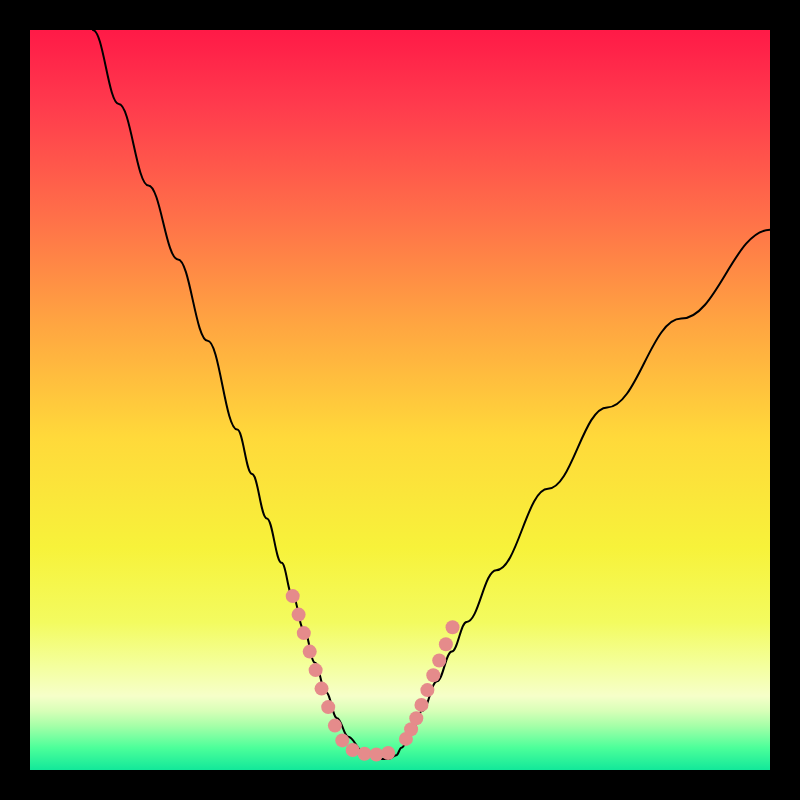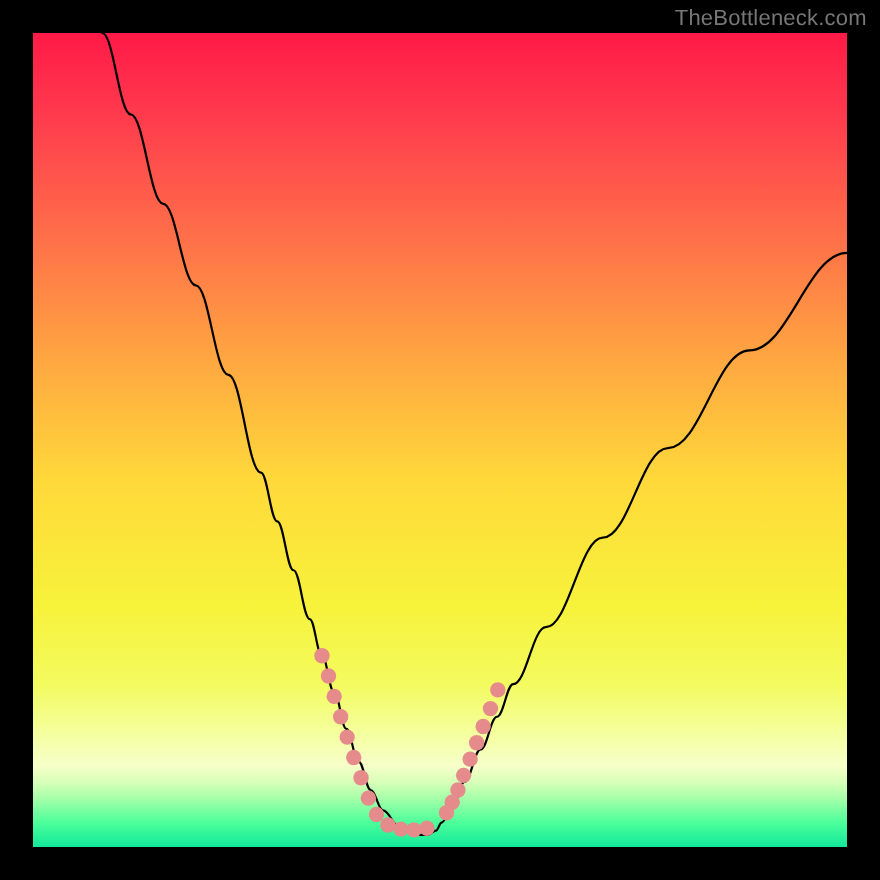--- a/index.html
+++ b/index.html
@@ -37,21 +37,20 @@
     letter-spacing: 0.2px;
   }
   svg {
     display: block;
   }
 </style>
 </head>
 <body>
 
 <div class="frame">
-  <div class="watermark">TheBottleneck.com</div>
   <div class="plot-area">
     <svg id="chart-svg" width="740" height="740" viewBox="0 0 740 740" preserveAspectRatio="none">
         <defs>
           <linearGradient id="bg-grad" x1="0" y1="0" x2="0" y2="1">
             <stop offset="0%" stop-color="#ff1a47"></stop>
             <stop offset="10%" stop-color="#ff3a4d"></stop>
             <stop offset="25%" stop-color="#ff6f49"></stop>
             <stop offset="40%" stop-color="#ffa641"></stop>
             <stop offset="55.00000000000001%" stop-color="#ffd93a"></stop>
             <stop offset="70%" stop-color="#f7f23a"></stop>

